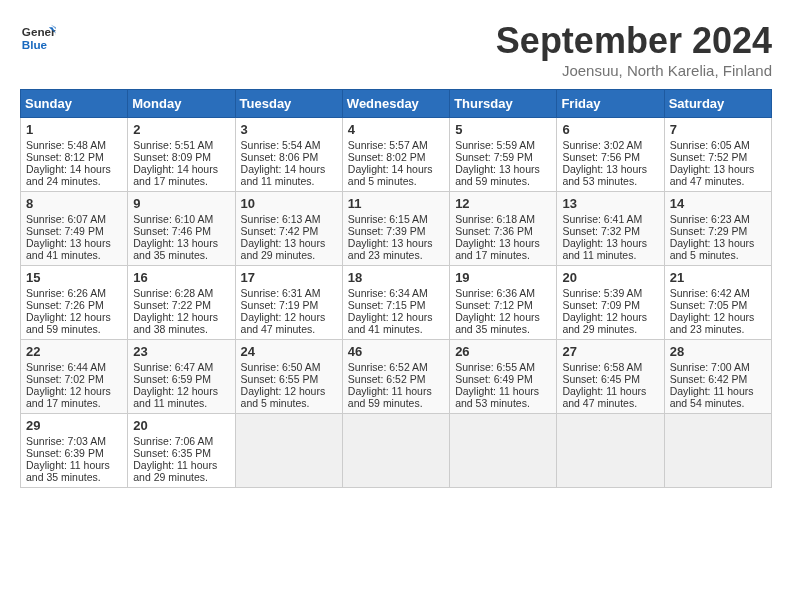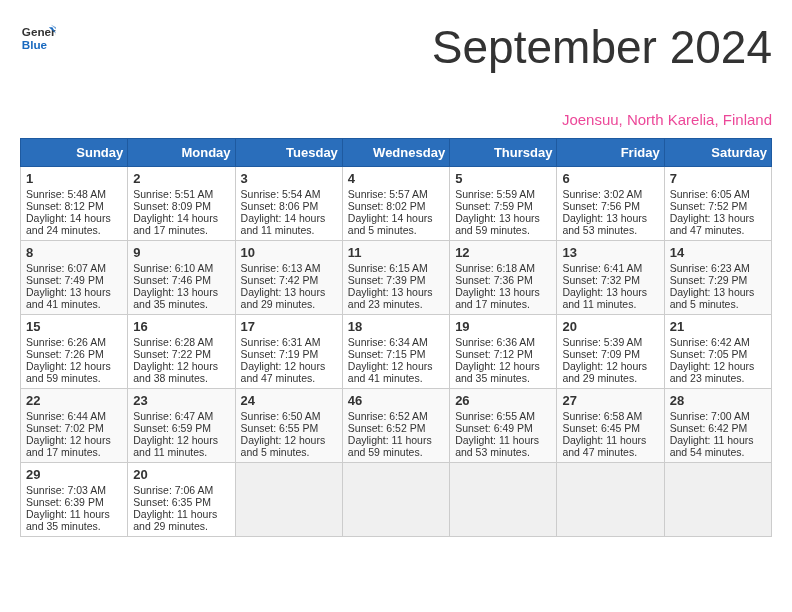--- a/index.html
+++ b/index.html
@@ -22,41 +22,40 @@
       gap: 4px;
     }
     .logo-icon {
       width: 36px;
       height: 36px;
     }
     .title-block {
       text-align: right;
     }
     .month-title {
-      font-size: 46px;
-      font-weight: normal;
+      font-size: 36px;
+      font-weight: bold;
       color: #333;
     }
     .subtitle {
       font-size: 15px;
-      color: #ec4899;
-      margin-top: 37px;
+      color: #737373;
     }
     .calendar {
       width: 100%;
       border-collapse: collapse;
       border: 1px solid #ccc;
     }
     .calendar th {
       background: #2a6ebb;
       color: #fff;
       font-size: 13px;
       font-weight: bold;
       padding: 6px 4px;
-      text-align: right;
+      text-align: left;
       border: 1px solid #1e5aa0;
     }
     .calendar td {
       vertical-align: top;
       border: 1px solid #ccc;
       padding: 4px 5px;
       font-size: 10.5px;
       color: #333;
       background: #fff;
       width: calc(100% / 7);

